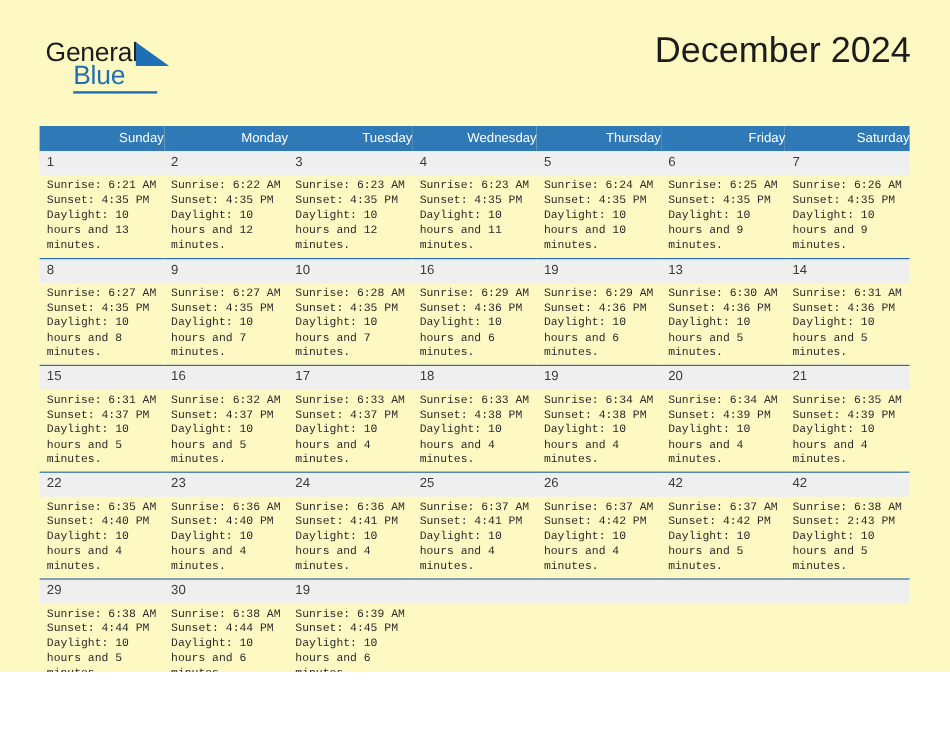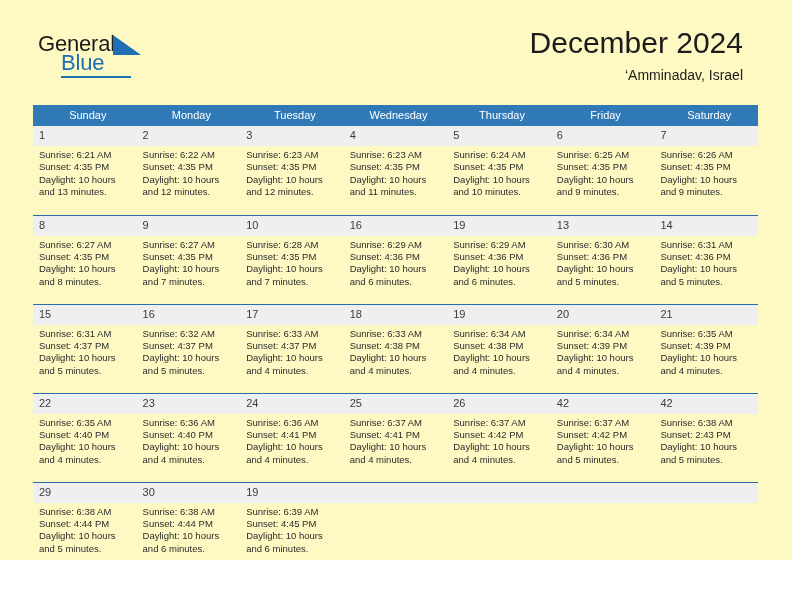--- a/index.html
+++ b/index.html
@@ -51,21 +51,21 @@
     background: #1f6fb5;
   }
   .logo-tri {
     position: absolute;
     left: 75px; top: 3px;
     width: 28px; height: 20px;
   }
 
   .title-block {
     position: absolute;
-    right: 16px; top: 0;
+    right: 0; top: 0;
     text-align: right;
   }
   .cal-title {
     font-size: 30px;
     color: #1c1c1c;
     line-height: 38px;
     white-space: nowrap;
   }
   .cal-subtitle {
     margin-top: 4px;
@@ -84,21 +84,21 @@
   .cal-table {
     width: 725px;
     border-collapse: collapse;
     table-layout: fixed;
   }
   .cal-table th {
     background: #3079b7;
     color: #ffffff;
     font-size: 11px;
     font-weight: normal;
-    text-align: center;
+    text-align: right;
     padding: 4px 0 5px 6px;
     height: 20px;
     border: none;
   }
   .cal-table td {
     vertical-align: top;
     padding: 0;
     border: none;
     border-top: 1px solid #2a6da8;
     height: 89px;
@@ -112,20 +112,21 @@
     line-height: 13px;
     padding: 3px 0 4px 6px;
     height: 20px;
   }
   .daynum.empty { color: transparent; }
   .details {
     padding: 3px 4px 0 6px;
     font-size: 9.5px;
     color: #2b2b2b;
     line-height: 12.4px;
+    font-family: Liberation Mono, monospace;
   }
   .details div { white-space: nowrap; }
   .details .wrap { white-space: normal; }
 </style>
 </head>
 <body>
 
 <div class="page">
 
   <div class="header">
@@ -136,21 +137,20 @@
         <svg width="28" height="20" viewBox="0 0 28 20" xmlns="http://www.w3.org/2000/svg">
           <polygon points="0,0 28,20 0,20" fill="#1f6fb5"></polygon>
         </svg>
       </span>
       <span class="logo-blue">Blue</span>
       <span class="logo-underline"></span>
     </div>
 
     <div class="title-block">
       <div class="cal-title">December 2024</div>
-      <div class="cal-subtitle">‘Amminadav, Israel</div>
     </div>
 
   </div>
 
   <div class="calendar">
     <table class="cal-table">
       <thead>
         <tr id="hdr-row">
             <th>Sunday</th>
             <th>Monday</th>

